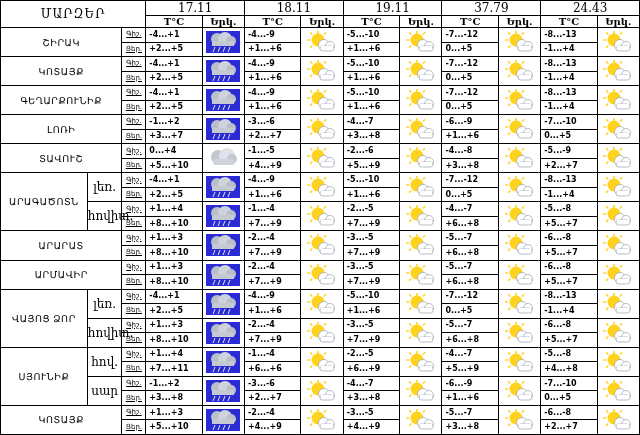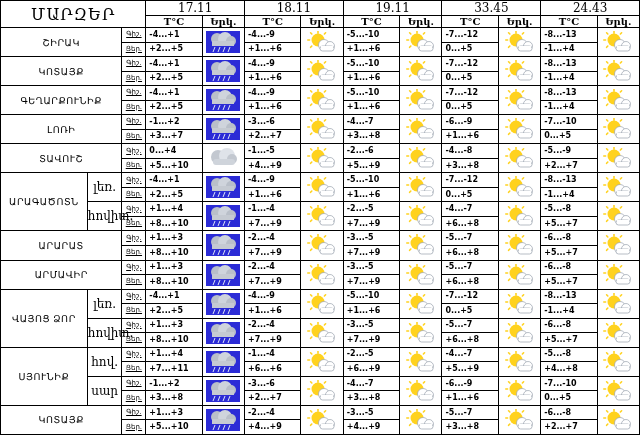--- a/index.html
+++ b/index.html
@@ -19,21 +19,21 @@
   }
   td,th{
     border:1px solid #000;
     padding:0;
     text-align:center;
     vertical-align:middle;
     font-weight:normal;
   }
   .hdr-region{
     font-family:"DejaVu Serif", serif;
-    font-size:16px;
+    font-size:12px;
     letter-spacing:1px;
   }
   .hdr-date{
     font-family:"DejaVu Serif", serif;
     font-size:12px;
     font-weight:normal;
   }
   .hdr-sub{
     font-size:10px;
     font-weight:bold;
@@ -93,21 +93,21 @@
       <col class="c-icon">
     <col class="c-temp">
       <col class="c-icon">
   </colgroup>
   <thead>
     <tr>
       <th colspan="3" rowspan="2" class="hdr-region">ՄԱՐԶԵՐ</th>
       <th colspan="2" class="hdr-date">17.11</th>
       <th colspan="2" class="hdr-date">18.11</th>
       <th colspan="2" class="hdr-date">19.11</th>
-      <th colspan="2" class="hdr-date">33.45</th>
+      <th colspan="2" class="hdr-date">37.79</th>
       <th colspan="2" class="hdr-date">24.43</th>
     </tr>
     <tr>
       <th class="hdr-sub">T°C</th>
       <th class="hdr-sub">Երկ.</th>
       <th class="hdr-sub">T°C</th>
       <th class="hdr-sub">Երկ.</th>
       <th class="hdr-sub">T°C</th>
       <th class="hdr-sub">Երկ.</th>
       <th class="hdr-sub">T°C</th>

